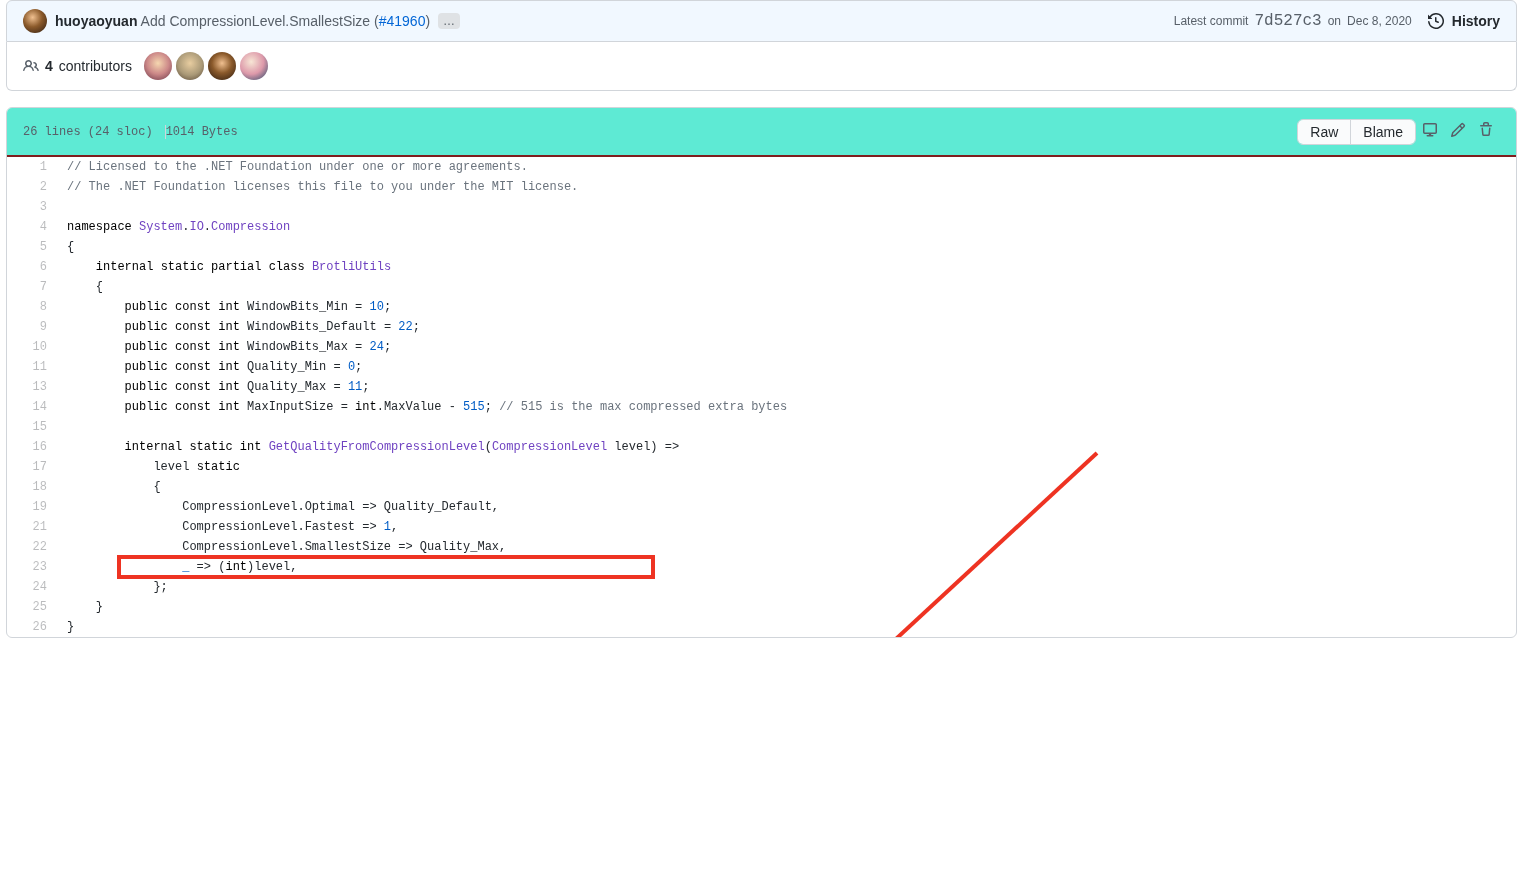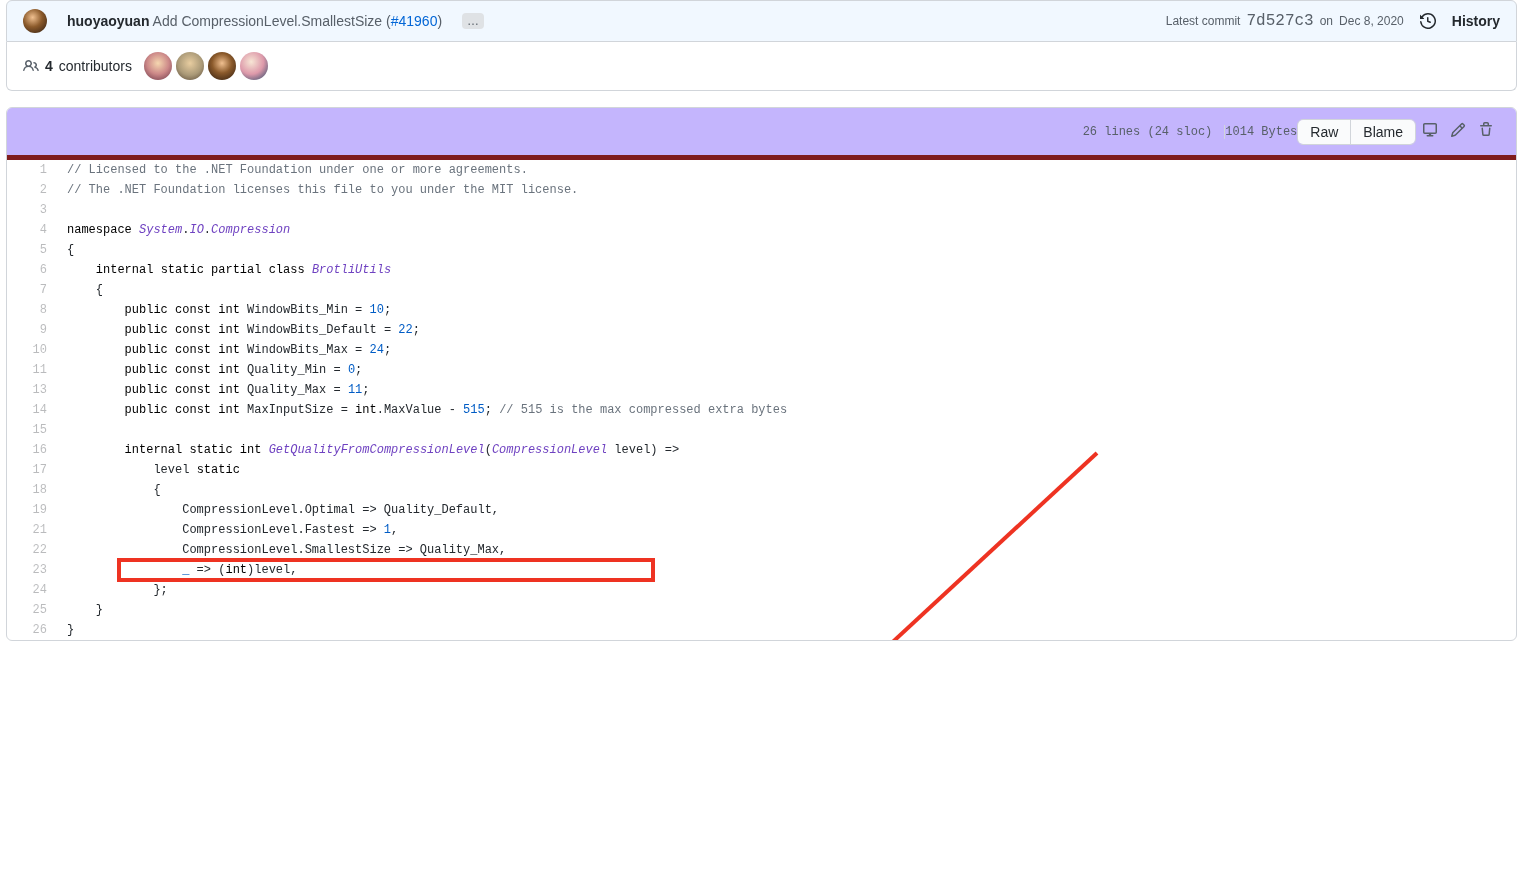--- a/index.html
+++ b/index.html
@@ -14,79 +14,79 @@
   .commit-box {
     background: #f1f8ff;
     border: 1px solid #d1d5da;
     border-radius: 6px 6px 0 0;
     padding: 8px 16px;
     display: flex;
     align-items: center;
     justify-content: space-between;
     margin: 0 6px;
   }
-  .commit-left { display: flex; align-items: center; gap: 20px; }
+  .commit-left { display: flex; align-items: center; gap: 8px; }
   .avatar-big {
     width: 24px; height: 24px; border-radius: 50%;
     background: radial-gradient(circle at 40% 35%, #f0c090 0%, #8b5a2b 45%, #2b1a0f 100%);
     display:inline-block;
   }
   .author-name { font-weight: 600; color: #24292e; }
   .commit-msg { color: #586069; }
   .pr-link { color: #0366d6; text-decoration: none; }
   .ellipsis-btn {
     background: #dfe2e5; border: none; border-radius: 4px;
     font-size: 12px; padding: 0 5px; height: 16px; line-height: 6px;
     color: #586069; cursor: pointer;
   }
   .commit-right { display: flex; align-items: center; gap: 6px; color: #586069; font-size: 12px; }
   .sha { font-family: SFMono-Regular, Consolas, "Liberation Mono", Menlo, monospace; font-size: 16px; }
-  .history-link { color: #24292e; font-weight: 600; display: flex; align-items: center; gap: 16px; margin-left: 10px; font-size: 14px;}
+  .history-link { color: #24292e; font-weight: 600; display: flex; align-items: center; gap: 8px; margin-left: 10px; font-size: 14px;}
   .contrib-box {
     background: #fff; border: 1px solid #d1d5da; border-top: none;
     border-radius: 0 0 6px 6px;
     padding: 10px 16px; display: flex; align-items: center; gap: 12px;
     margin: 0 6px 16px 6px;
   }
   .contrib-left { display: flex; align-items: center; gap: 6px; }
   .people-icon { width: 16px; height: 16px; fill: #586069; }
   .avatar-stack { display: flex; gap: 4px; }
   .avatar-sm { width: 28px; height: 28px; border-radius: 50%; display:inline-block; }
   .av1 { background: radial-gradient(circle at 50% 40%, #f5d7b0 0%, #c88 50%, #634 100%); }
   .av2 { background: radial-gradient(circle at 50% 40%, #e8cda0 0%, #a97 55%, #543 100%); }
   .av3 { background: radial-gradient(circle at 50% 40%, #f0c090 0%, #8b5a2b 45%, #2b1a0f 100%); }
   .av4 { background: radial-gradient(circle at 40% 35%, #f7e6d5 0%, #d9a 50%, #246 100%); }
   .file-box {
     border: 1px solid #d1d5da; border-radius: 6px; margin: 0 6px;
     overflow: hidden;
   }
   .file-header {
-    background: #c4b5fd; border-bottom: 5px solid #7f1d1d;
-    padding: 8px 16px; display: flex; align-items: center; justify-content: flex-end;
+    background: #5eead4; border-bottom: 2px solid #7f1d1d;
+    padding: 8px 16px; display: flex; align-items: center; justify-content: space-between;
   }
   .file-meta { color: #586069; font-family: SFMono-Regular, Consolas, "Liberation Mono", Menlo, monospace; font-size: 12px; display: flex; align-items: center; gap: 12px; }
   .file-meta span + span { border-left: 1px solid #d1d5da; }
   .file-actions { display: flex; align-items: center; }
   .btn-group { display: flex; border: 1px solid #d1d5da; border-radius: 6px; overflow: hidden; }
   .btn-group button {
     background: #fafbfc; border: none; padding: 4px 12px; font-size: 14px; cursor: pointer;
     color: #24292e;
   }
   .btn-group button + button { border-left: 1px solid #d1d5da; }
   .icon-btn { background: none; border: none; cursor: pointer; padding: 6px; color: #586069; }
   .icon-btn svg { width: 16px; height: 16px; fill: currentColor; }
   .code-table { width: 100%; border-collapse: collapse; font-family: SFMono-Regular, Consolas, "Liberation Mono", Menlo, monospace; font-size: 12px; tab-size: 8; }
   .ln-cell {
     width: 50px; min-width: 50px; text-align: right; color: rgba(27,31,35,0.3);
     padding: 0 10px; user-select: none; vertical-align: top; line-height: 20px;
   }
   .code-cell { padding: 0 10px; white-space: pre; line-height: 20px; vertical-align: top; position: relative; }
   .c-comment { color: #6a737d; }
   .c-keyword { color: #000000; }
-  .c-type { color: #6f42c1; font-style: italic; }
+  .c-type { color: #6f42c1; }
   .c-num { color: #005cc5; }
   .c-ident { color: #24292e; }
   .highlight-box td.code-cell::before {
     content: ""; position: absolute; left: 60px; right: 0; top: -2px; bottom: -2px;
     border: 4px solid #e32; width: 530px; pointer-events:none;
   }
   .arrow-overlay {
     position: absolute; pointer-events: none;
     top: 335px; left: 650px; width: 450px; height: 400px;
   }

